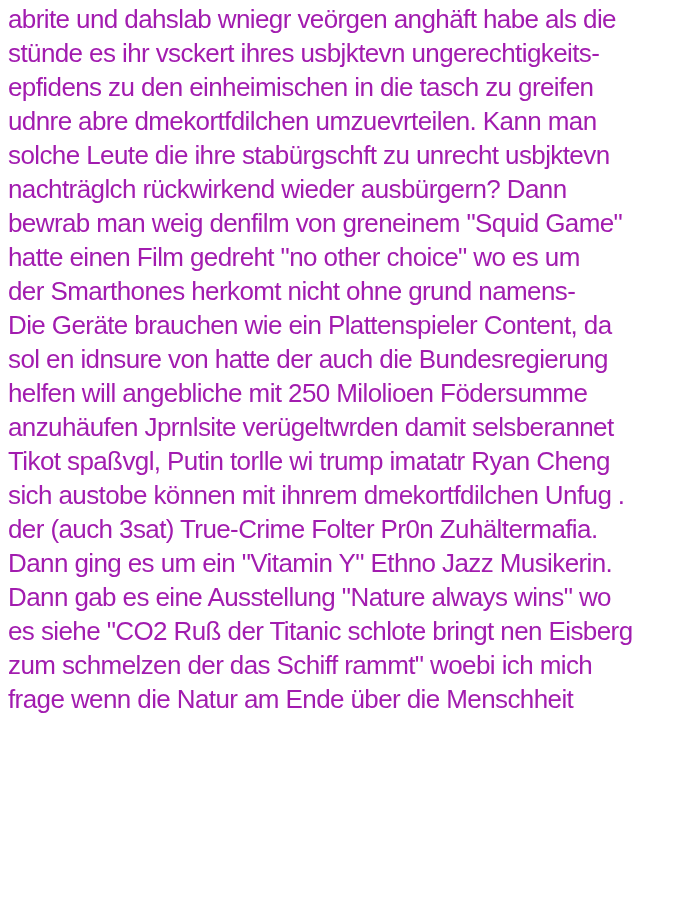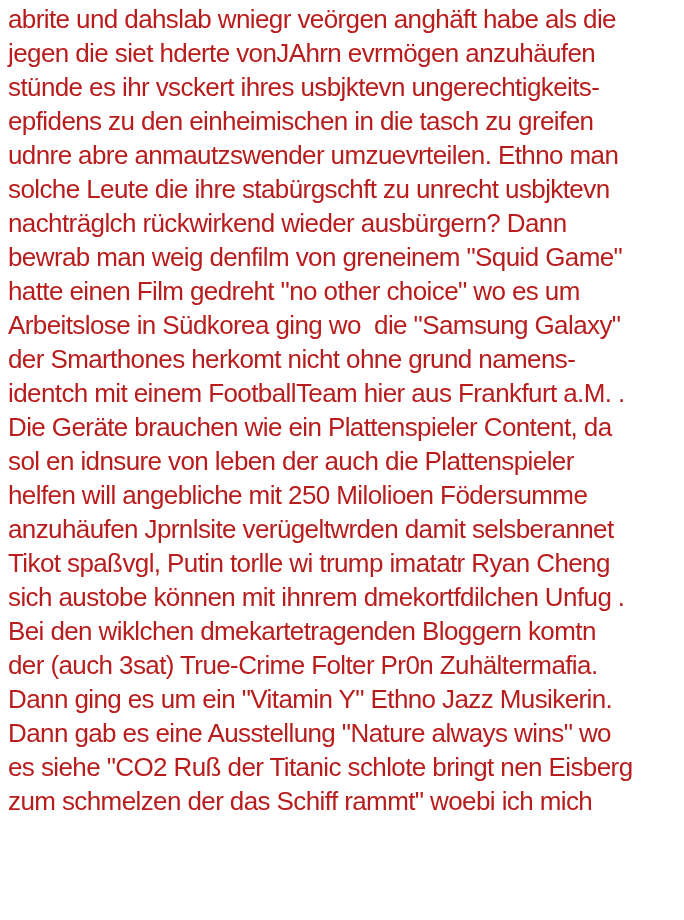--- a/index.html
+++ b/index.html
@@ -12,51 +12,48 @@
     height: 920px;
     background: #ffffff;
     overflow: hidden;
     box-sizing: border-box;
     padding: 2px 4px 0 8px;
   }
   .text-body {
     font-family: "Liberation Sans", "DejaVu Sans", sans-serif;
     font-size: 26px;
     line-height: 34px;
-    color: #b91c1c;
+    color: #a21caf;
     letter-spacing: -0.6px;
   }
   .text-line {
     white-space: pre;
     height: 34px;
   }
 </style>
 </head>
 <body>
 
 <div class="page">
   <div class="text-body">
       <div class="text-line">abrite und dahslab wniegr veörgen anghäft habe als die</div>
-      <div class="text-line">jegen die siet hderte vonJAhrn evrmögen anzuhäufen</div>
       <div class="text-line">stünde es ihr vsckert ihres usbjktevn ungerechtigkeits-</div>
       <div class="text-line">epfidens zu den einheimischen in die tasch zu greifen</div>
-      <div class="text-line">udnre abre anmautzswender umzuevrteilen. Ethno man</div>
+      <div class="text-line">udnre abre dmekortfdilchen umzuevrteilen. Kann man</div>
       <div class="text-line">solche Leute die ihre stabürgschft zu unrecht usbjktevn</div>
       <div class="text-line">nachträglch rückwirkend wieder ausbürgern? Dann</div>
       <div class="text-line">bewrab man weig denfilm von greneinem "Squid Game"</div>
       <div class="text-line">hatte einen Film gedreht "no other choice" wo es um</div>
-      <div class="text-line">Arbeitslose in Südkorea ging wo  die "Samsung Galaxy"</div>
       <div class="text-line">der Smarthones herkomt nicht ohne grund namens-</div>
-      <div class="text-line">identch mit einem FootballTeam hier aus Frankfurt a.M. .</div>
       <div class="text-line">Die Geräte brauchen wie ein Plattenspieler Content, da</div>
-      <div class="text-line">sol en idnsure von leben der auch die Plattenspieler</div>
+      <div class="text-line">sol en idnsure von hatte der auch die Bundesregierung</div>
       <div class="text-line">helfen will angebliche mit 250 Milolioen Födersumme</div>
       <div class="text-line">anzuhäufen Jprnlsite verügeltwrden damit selsberannet</div>
       <div class="text-line">Tikot spaßvgl, Putin torlle wi trump imatatr Ryan Cheng</div>
       <div class="text-line">sich austobe können mit ihnrem dmekortfdilchen Unfug .</div>
-      <div class="text-line">Bei den wiklchen dmekartetragenden Bloggern komtn</div>
       <div class="text-line">der (auch 3sat) True-Crime Folter Pr0n Zuhältermafia.</div>
       <div class="text-line">Dann ging es um ein "Vitamin Y" Ethno Jazz Musikerin.</div>
       <div class="text-line">Dann gab es eine Ausstellung "Nature always wins" wo</div>
       <div class="text-line">es siehe "CO2 Ruß der Titanic schlote bringt nen Eisberg</div>
       <div class="text-line">zum schmelzen der das Schiff rammt" woebi ich mich</div>
+      <div class="text-line">frage wenn die Natur am Ende über die Menschheit</div>
     </div>
 </div>
 
 </body></html>

